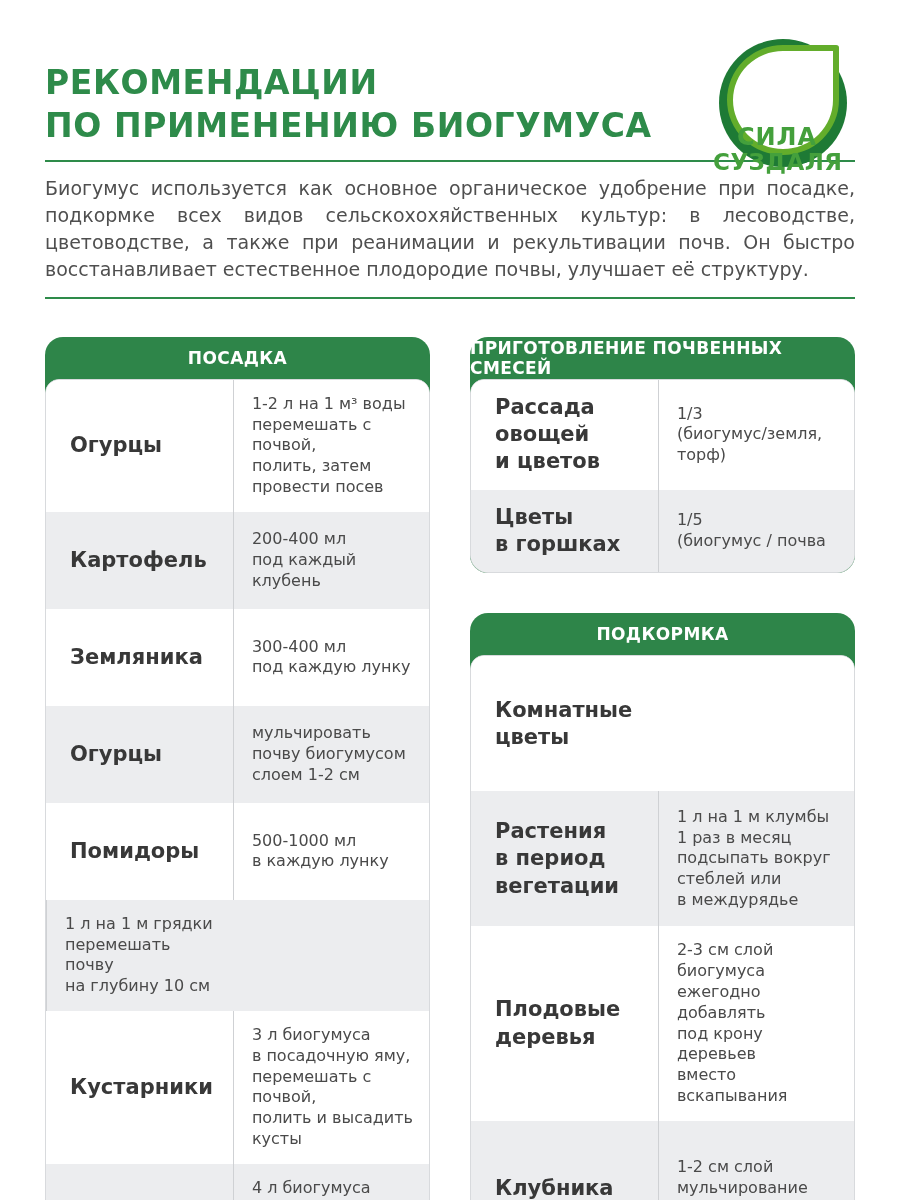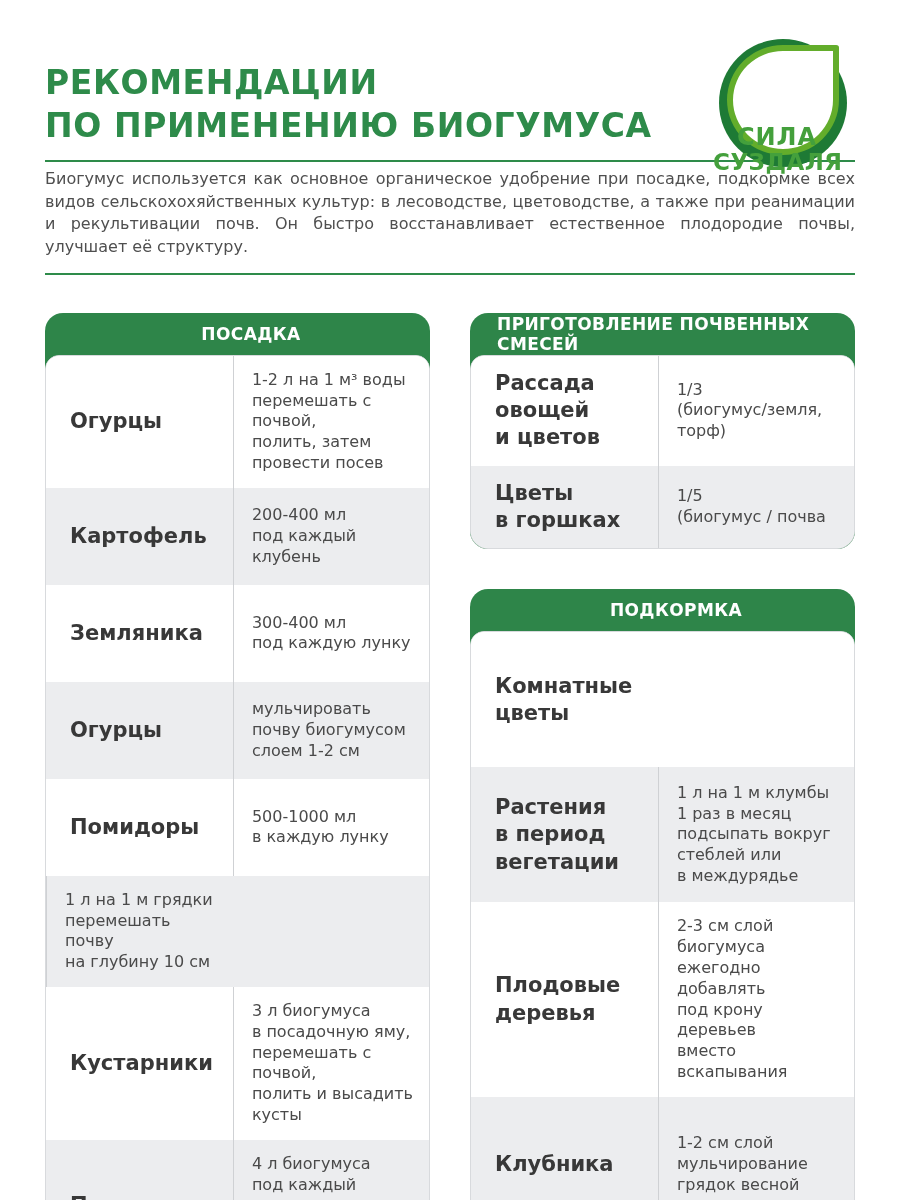--- a/index.html
+++ b/index.html
@@ -18,27 +18,27 @@
   .logo-circle { position:absolute; right:8px; top:4px; width:128px; height:128px; border-radius:50%; background:#1e7a35; }
   .logo-leaf { position:absolute; right:16px; top:10px; width:112px; height:110px;
     background:#ffffff; border:6px solid #63ad2b; border-radius:78% 4% 78% 78%; }
   .logo-text { position:absolute; right:14px; top:42px; width:128px; text-align:center;
     color:#44a03c; font-weight:700; line-height:1.1; }
   .logo-text .l1 { font-size:24px; letter-spacing:1px;margin-top:47px; }
   .logo-text .l2 { font-size:23px; letter-spacing:.5px; }
 
   
   .rule { border:none; border-top:2px solid #2e8b4a; }
-  .intro { margin:6px 0 14px 0; font-size:16px; line-height:1.42; color:#4f4f4f; text-align:justify; }
+  .intro { margin:13px 0 14px 0; font-size:19px; line-height:1.42; color:#4f4f4f; text-align:justify; }
 
   
   .content { display:grid; grid-template-columns:385px 385px; column-gap:40px; margin-top:38px; }
   .card { background:#2e8549; border-radius:18px; }
   .card-header { height:42px; display:flex; align-items:center; justify-content:center;
-    color:#ffffff; font-weight:700; font-size:17px; letter-spacing:.4px;padding-left:27px; }
+    color:#ffffff; font-weight:700; font-size:17px; letter-spacing:.4px; }
   .card-body { background:#ffffff; border:1px solid #d8dadd; border-radius:14px 14px 18px 18px; overflow:hidden; }
   .row { display:grid; grid-template-columns:48.8% 51.2%; background:#ffffff; }
   .row:nth-child(even) { background:#ecedef; }
   .cell-name { display:flex; align-items:center; padding:14px 8px 14px 24px;
     font-size:21px; font-weight:700; color:#383838; line-height:1.3; white-space:pre-line; }
   .cell-dose { display:flex; align-items:center; padding:14px 12px 14px 18px;
     font-size:16px; color:#4a4a4a; line-height:1.3; white-space:pre-line;
     border-left:1px solid #cfd1d4; }
   .planting .row { min-height:97px; }
   .mixes .row { min-height:78px; }

